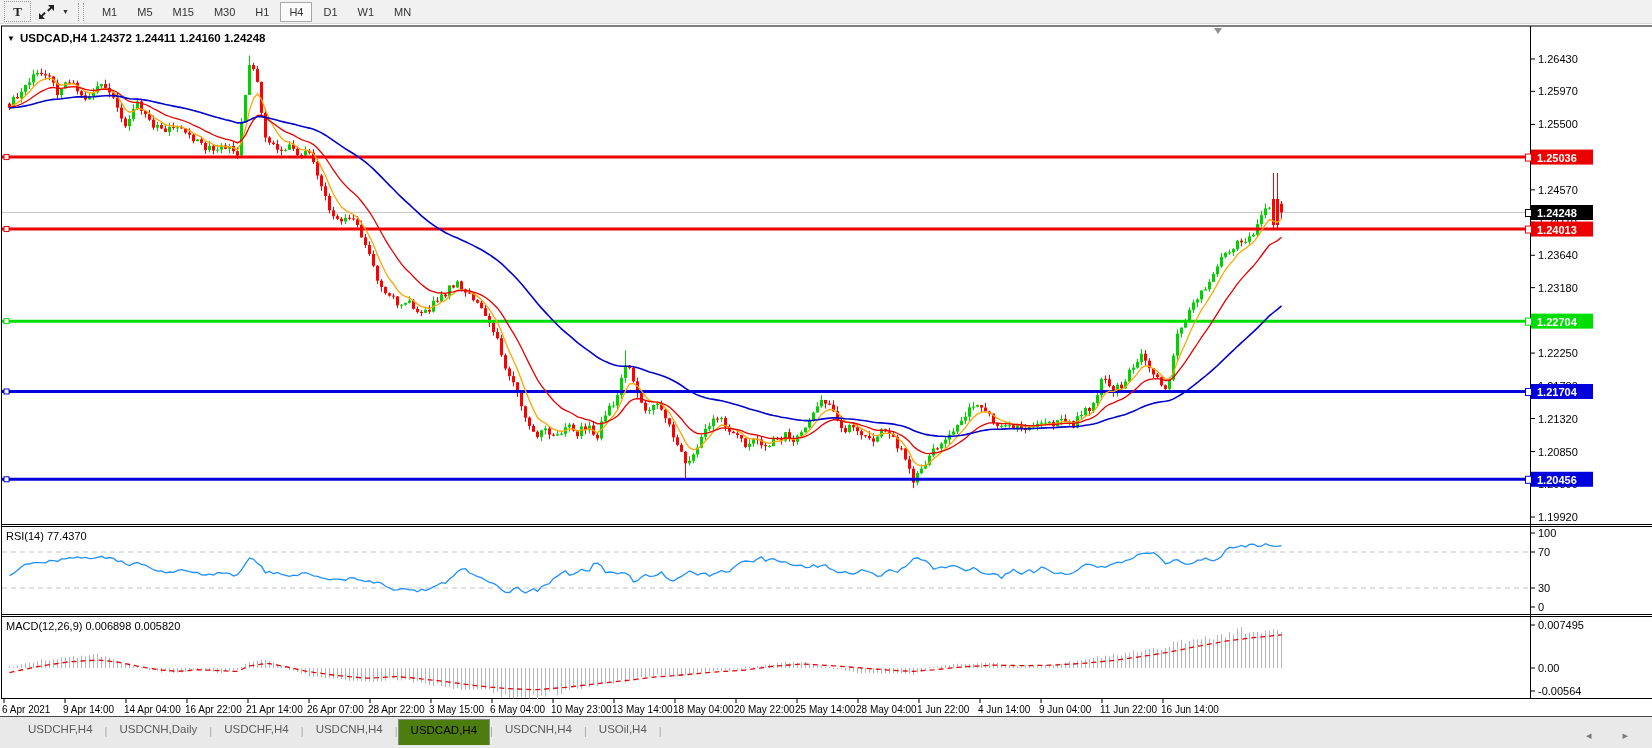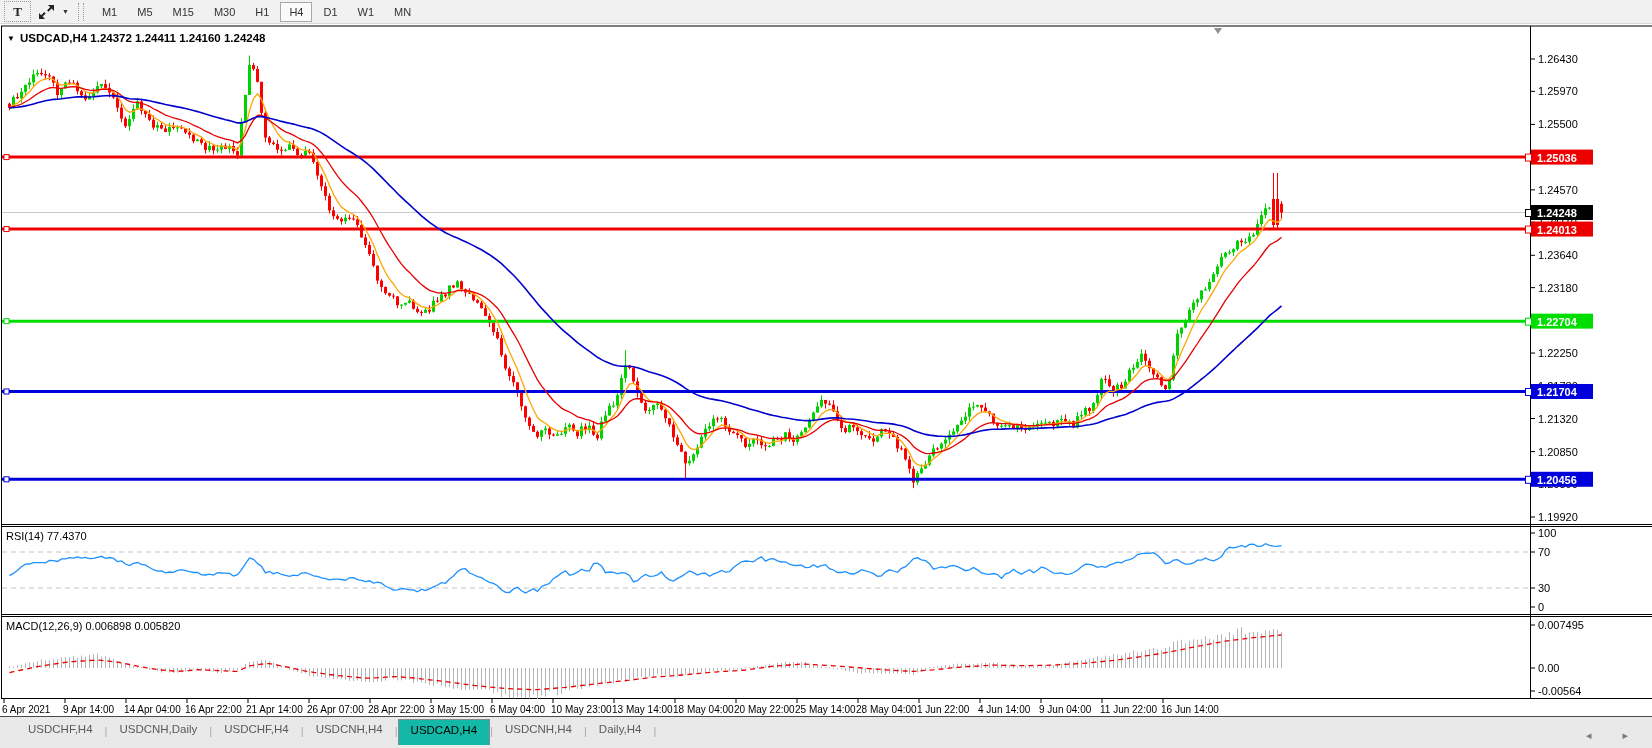--- a/index.html
+++ b/index.html
@@ -18,21 +18,21 @@
   .tf{font-size:11px;color:#333;padding:3px 8px;margin:0 1px;border:1px solid transparent;cursor:default;}
   .tf.active{background:#fafafa;border:1px solid #a8a8a8;}
   
   #chart-wrap{position:absolute;top:24px;left:0;width:1652px;height:692px;}
   svg text{font-family:"Liberation Sans",sans-serif;}
   
   .tabbar{position:absolute;top:716px;left:0;width:1652px;height:32px;background:#e9e9e9;
     border-top:1px solid #4a4a4a;box-sizing:border-box;}
   .tabs{position:absolute;left:16px;top:2px;display:flex;height:24px;}
   .tab{font-size:11.5px;color:#5a5a5a;padding:4px 12px 5px 12px;cursor:default;white-space:nowrap;}
-  .tab.active{background:#14b8a6;color:#000;border:1px solid #8a8a8a;border-bottom:none;padding-bottom:7px;margin-bottom:-2px;}
+  .tab.active{background:#4d7c0f;color:#000;border:1px solid #8a8a8a;border-bottom:none;padding-bottom:7px;margin-bottom:-2px;}
   .tabsep{color:#aaa;font-size:11px;align-self:center;}
   .tab-arrows{position:absolute;right:10px;bottom:6px;color:#7a7a7a;font-size:11px;letter-spacing:14px;}
   .tab-arrows span{cursor:default;}
 </style>
 </head>
 <body>
 
 <div id="app">
 
   <div class="toolbar">
@@ -1185,21 +1185,21 @@
         <div class="tab">USDCNH,Daily</div>
         <span class="tabsep">|</span>
         <div class="tab">USDCHF,H4</div>
         <span class="tabsep">|</span>
         <div class="tab">USDCNH,H4</div>
         <span class="tabsep">|</span>
         <div class="tab active">USDCAD,H4</div>
         <span class="tabsep">|</span>
         <div class="tab">USDCNH,H4</div>
         <span class="tabsep">|</span>
-        <div class="tab">Daily,H4</div>
+        <div class="tab">USOil,H4</div>
         <span class="tabsep">|</span>
       </div>
     <div class="tab-arrows">
       <span>◂</span>
       <span>▸</span>
     </div>
   </div>
 
 </div>
 

